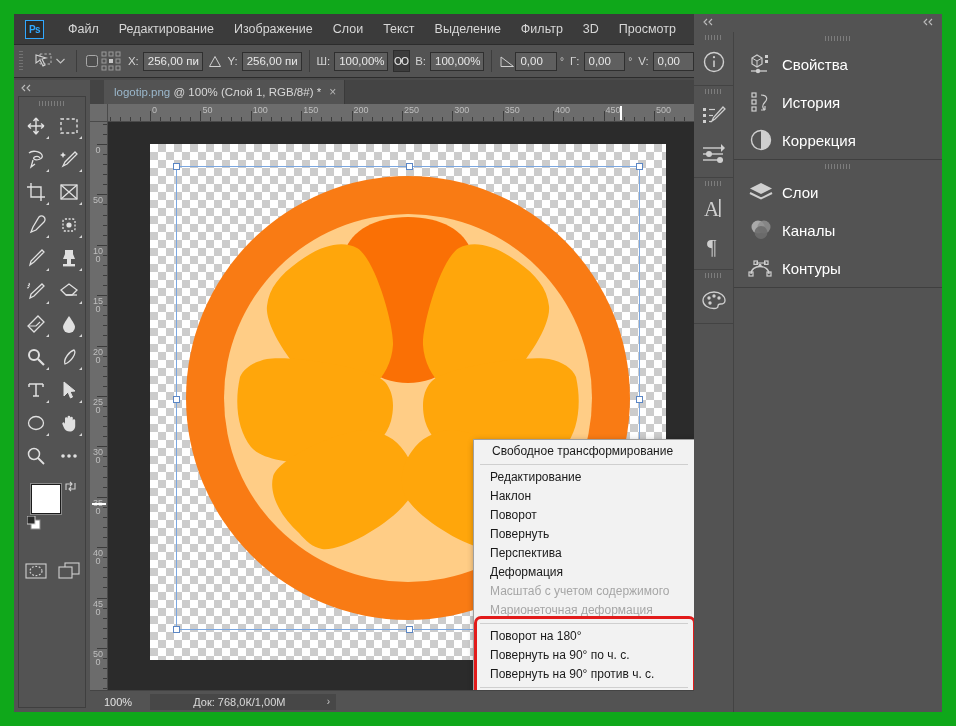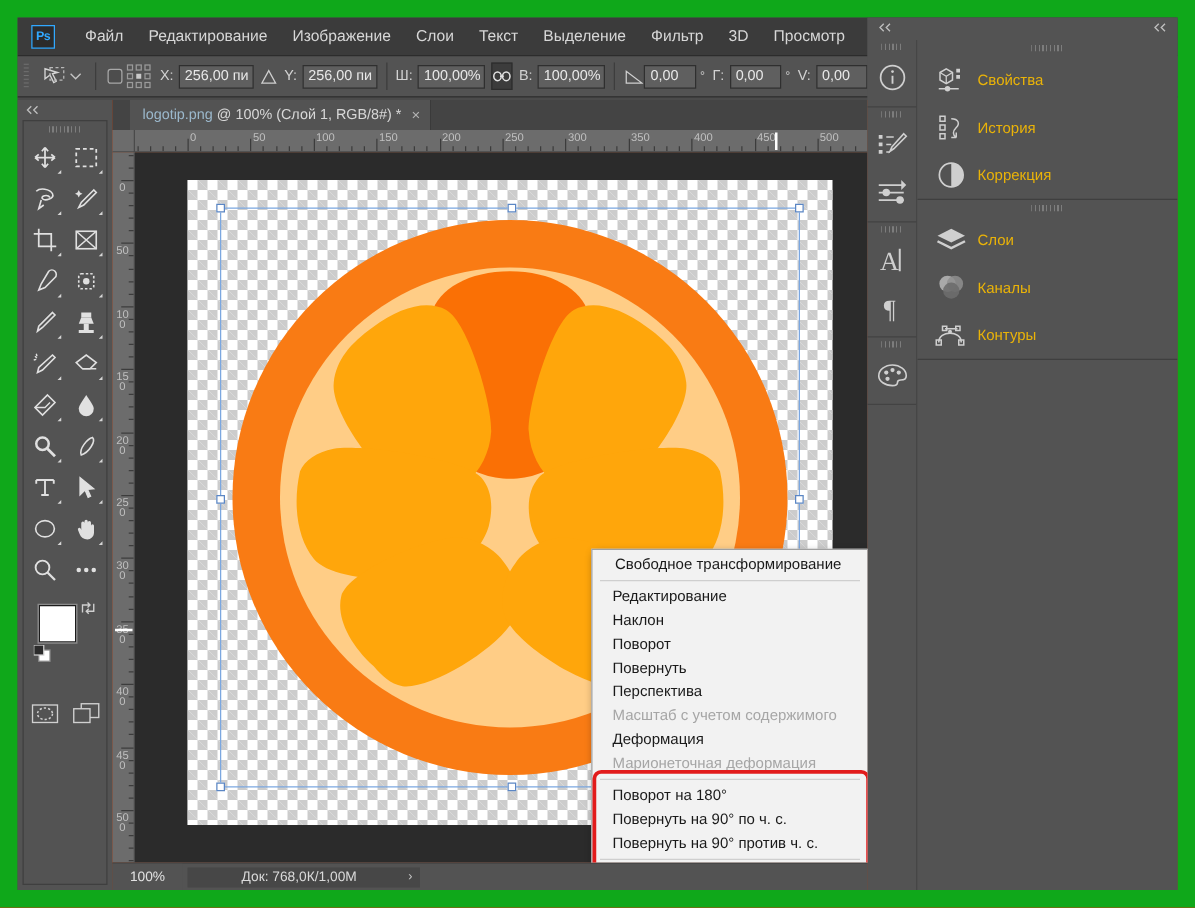--- a/index.html
+++ b/index.html
@@ -88,21 +88,21 @@
   #swatches { position:relative; height:78px; margin-top:4px; }
   #fg-swatch { position:absolute; left:12px; top:8px; width:30px;height:30px;
      background:#fff; border:1px solid #1c1c1c; box-shadow:0 0 0 1px #8a8a8a; }
   #bg-swatch { position:absolute; left:30px; top:26px; width:30px;height:30px;
      background:#fff; border:1px solid #1c1c1c; box-shadow:0 0 0 1px #8a8a8a; z-index:-1;}
   #swap-icon { position:absolute; right:8px; top:4px; color:#cfcfcf; font-size:11px; }
   #default-colors { position:absolute; left:8px; top:40px; width:14px;height:14px; }
   .tb-bottom { display:grid; grid-template-columns:33px 33px; }
 
   
-  #docarea { position:absolute; left:76px; top:66px; right:0; bottom:0; background:#c2410c; }
+  #docarea { position:absolute; left:76px; top:66px; right:0; bottom:0; background:#1d4ed8; }
   #doctab-bar { position:absolute; left:0; top:0; right:248px; height:24px; background:#444; }
   #doctab {
     position:absolute; left:14px; top:0; height:24px; background:#535353;
     display:flex; align-items:center; padding:0 8px 0 10px; border-right:1px solid #3a3a3a;
   }
   #doctab-label { color:#d8d8d8; font-size:11.5px; white-space:nowrap; }
   #doctab-label b { color:#9bb8cc; font-weight:normal; }
   #doctab-close { margin-left:8px; color:#b4b4b4; font-size:12px; }
 
   #canvaswrap { position:absolute; left:0; top:24px; right:248px; bottom:0; }
@@ -148,21 +148,21 @@
   #rp-iconcol { width:40px; background:#535353; border-right:1px solid #434343; }
   .icongroup { border-bottom:1px solid #434343; padding-bottom:4px; margin-bottom:0; }
   .icongrip { height:11px; display:flex; align-items:center; justify-content:center; }
   .icongrip .dots { width:18px; }
   .iconbtn { width:40px; height:38px; display:flex; align-items:center; justify-content:center; }
   #rp-main { flex:1; background:#535353; }
   .panelgroup { border-bottom:1px solid #3f3f3f; background:#535353; }
   .pg-grip { height:13px; display:flex; align-items:center; justify-content:center; }
   .prow { height:38px; display:flex; align-items:center; padding-left:14px; }
   .prow .pico { width:26px; height:26px; display:flex; align-items:center; justify-content:center; margin-right:8px;}
-  .prow .plab { color:#eab308; font-size:12px; }
+  .prow .plab { color:#ffffff; font-size:15px; }
 
   
   #ctxmenu {
     position:absolute; left:365px; top:317px; width:222px;
     background:#f2f2f2; border:1px solid #a0a0a0;
     box-shadow:2px 3px 7px rgba(0,0,0,.45);
     font-size:12px; color:#1a1a1a; padding:2px 0 3px 0; z-index:50;
   }
   .ctx-item { height:19px; line-height:19px; padding-left:16px; white-space:nowrap; }
   .ctx-item.disabled { color:#a6a6a6; }
@@ -709,22 +709,22 @@
 
         <div id="ctxmenu">
           <div class="ctx-item" style="padding-left:18px;">Свободное трансформирование</div>
           <div class="ctx-sep"></div>
 
           <div class="ctx-item">Редактирование</div>
           <div class="ctx-item">Наклон</div>
           <div class="ctx-item">Поворот</div>
           <div class="ctx-item">Повернуть</div>
           <div class="ctx-item">Перспектива</div>
+          <div class="ctx-item">Деформация</div>
           <div class="ctx-item disabled">Масштаб с учетом содержимого</div>
-          <div class="ctx-item">Деформация</div>
           <div class="ctx-item disabled">Марионеточная деформация</div>
 
           <div class="ctx-sep"></div>
 
           <div class="ctx-item">Поворот на 180°</div>
           <div class="ctx-item">Повернуть на 90° по ч. с.</div>
           <div class="ctx-item">Повернуть на 90° против ч. с.</div>
 
           <div class="ctx-sep"></div>
 

